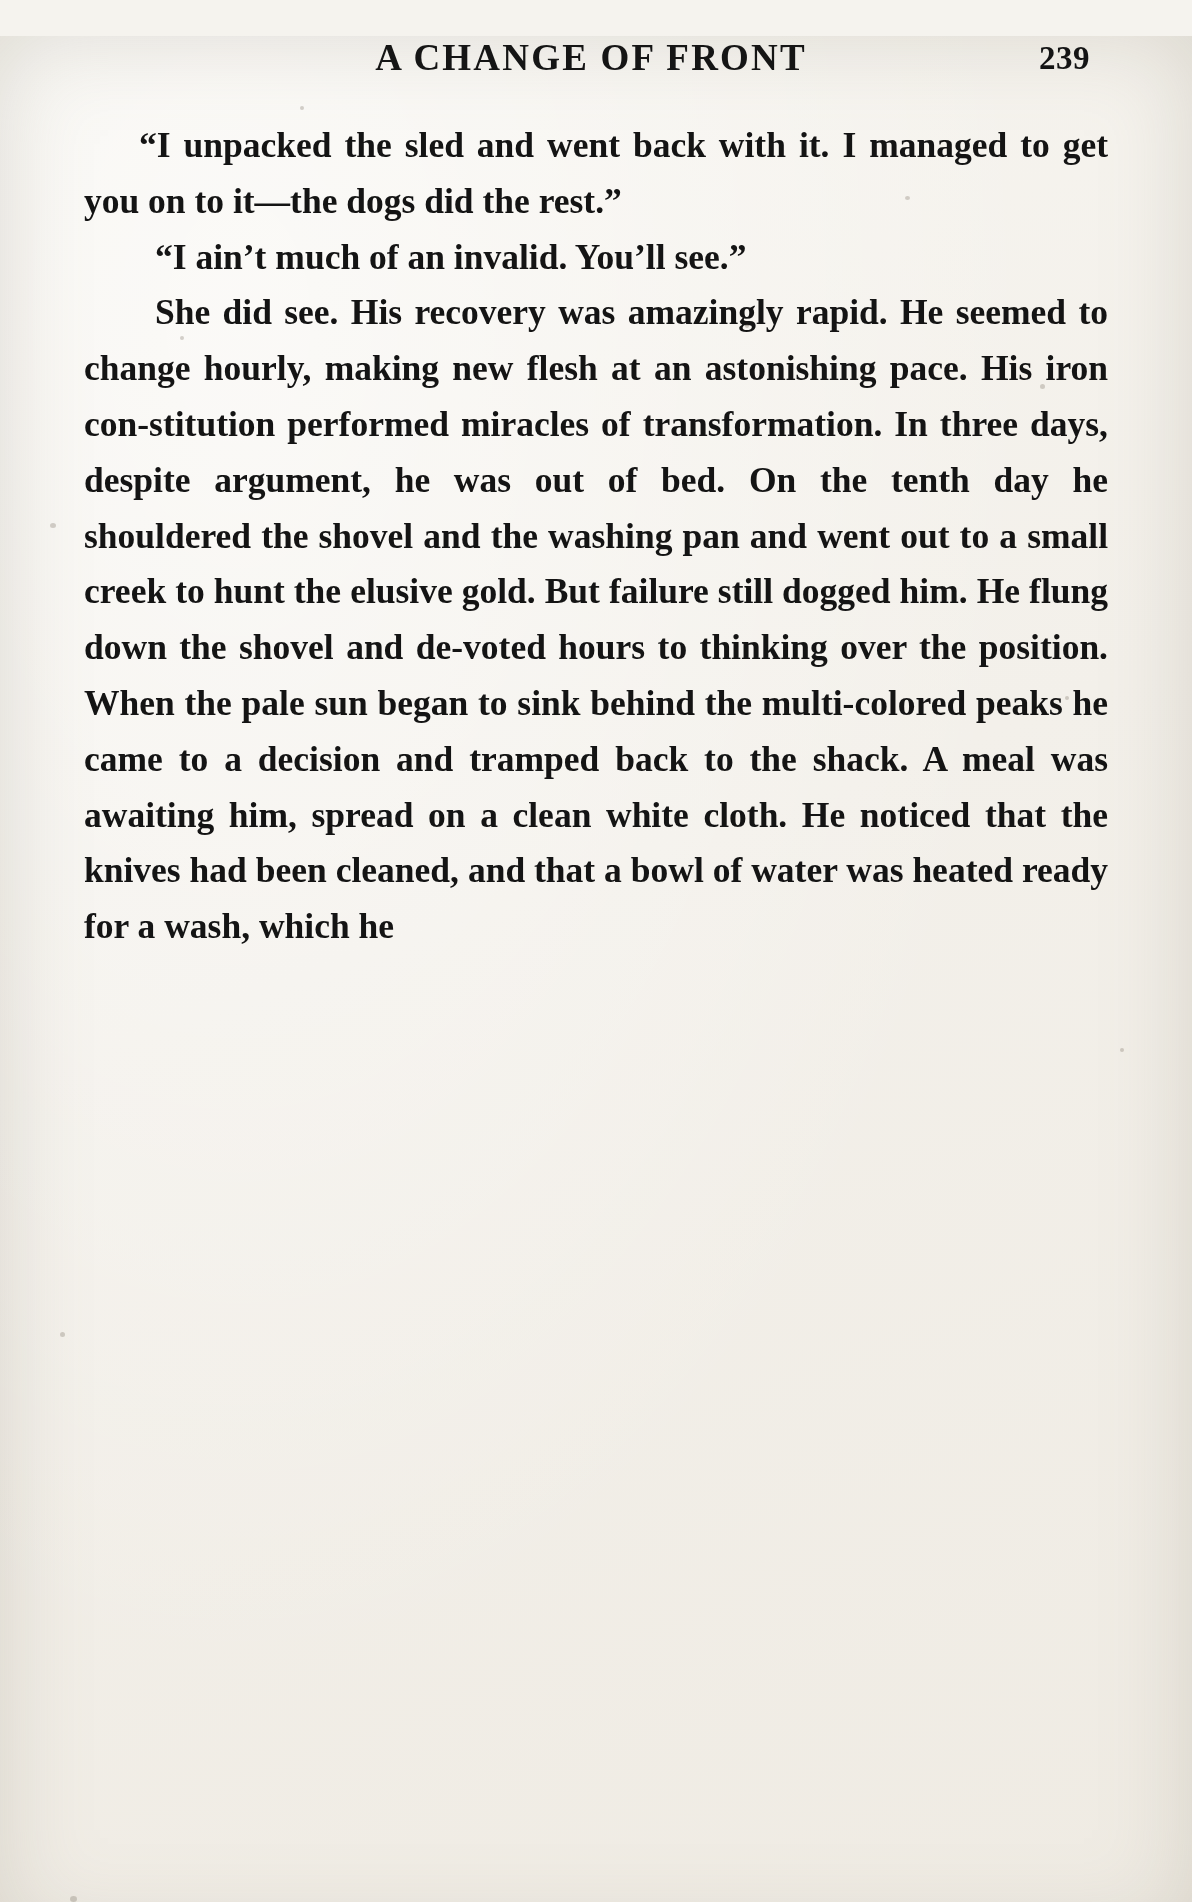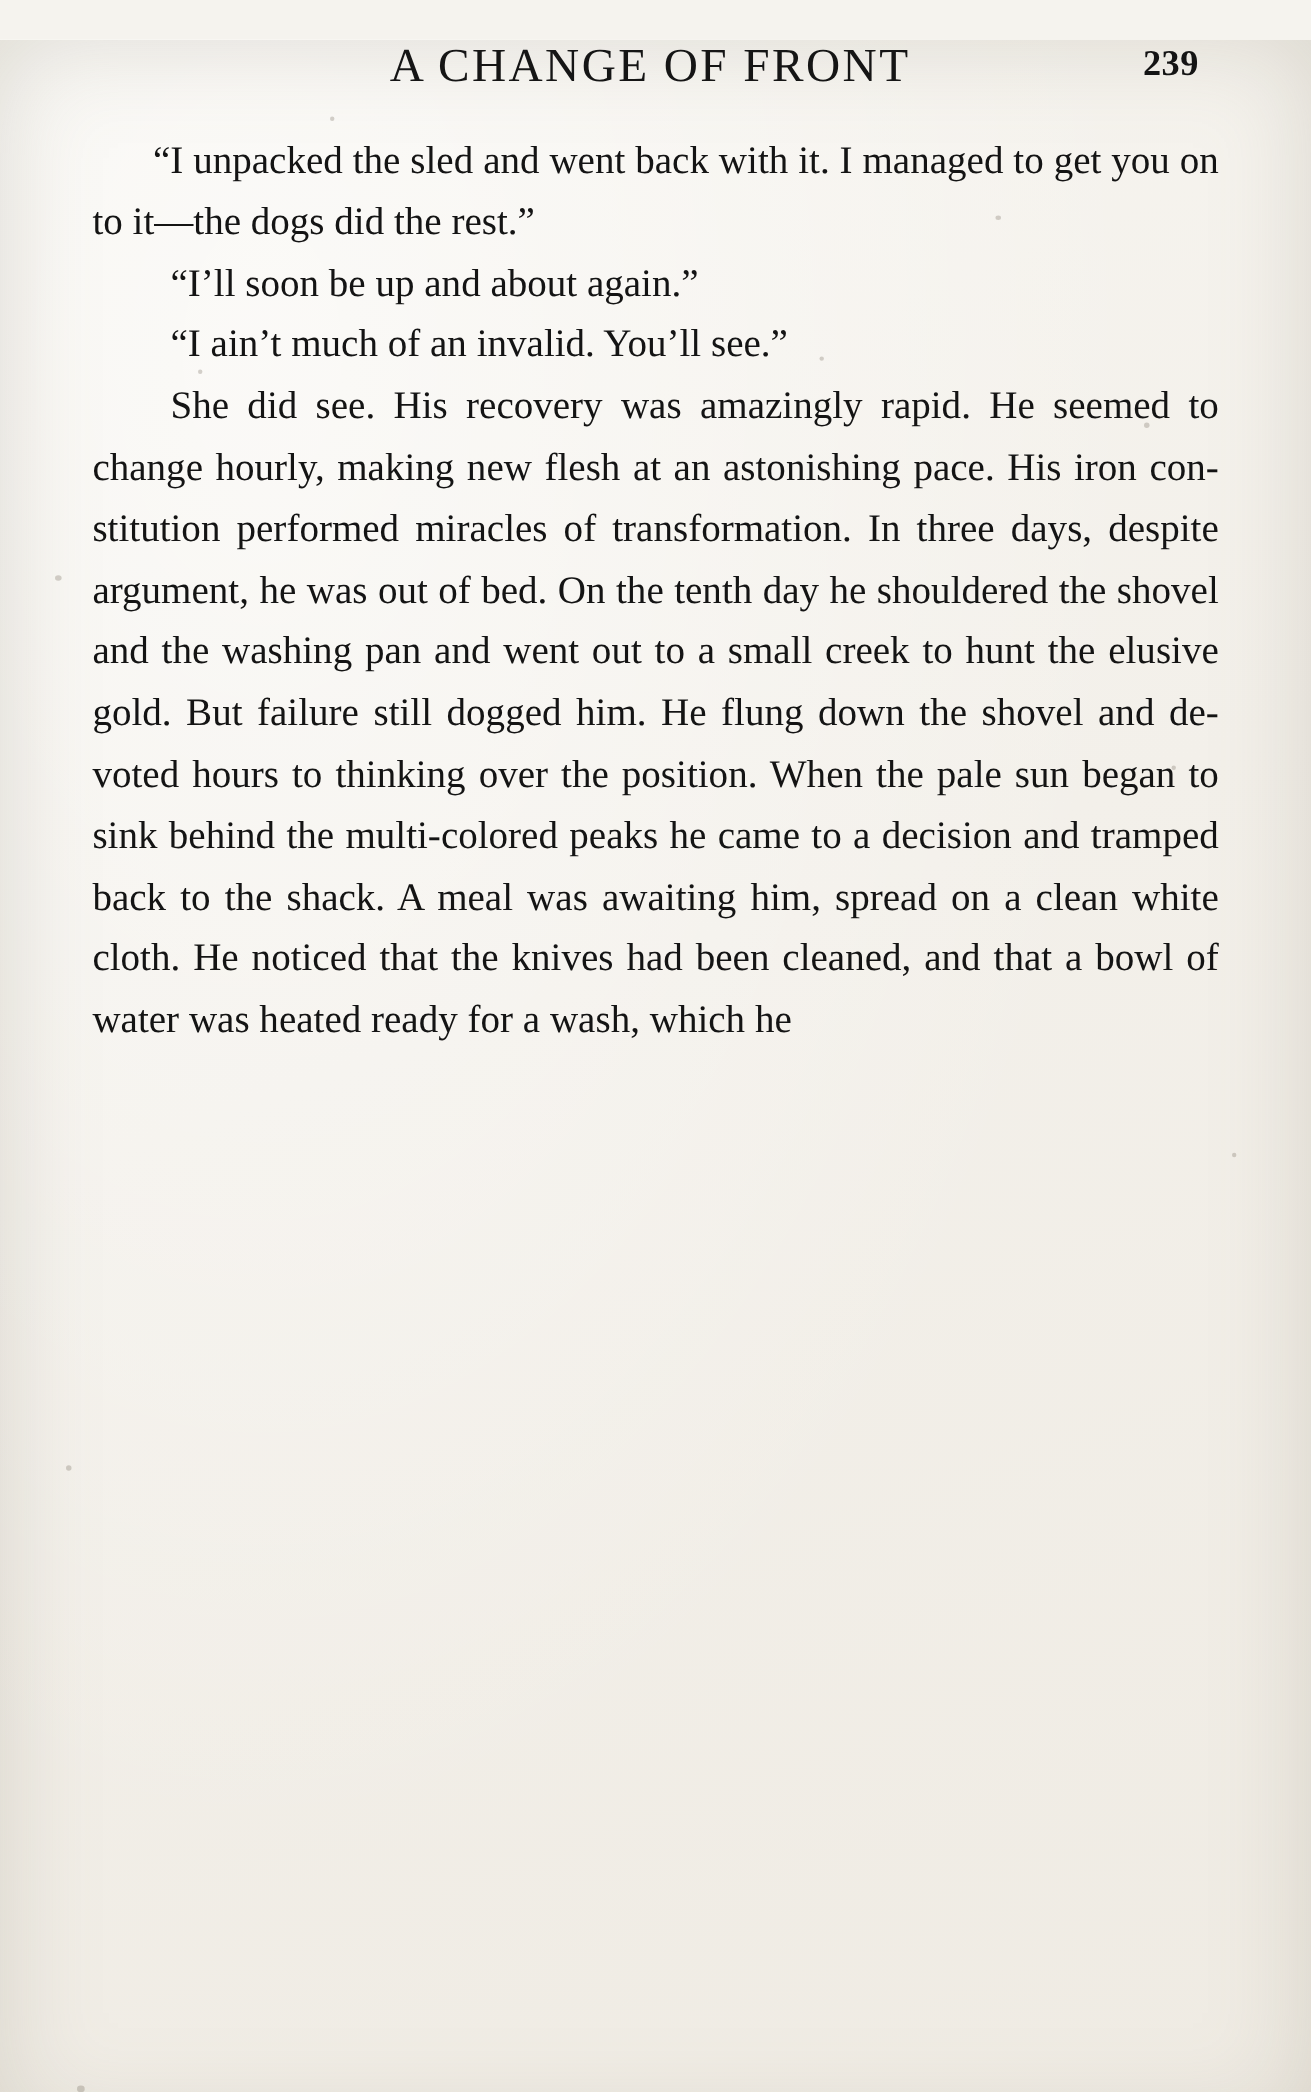--- a/index.html
+++ b/index.html
@@ -27,23 +27,23 @@
   .header {
     display: flex;
     align-items: baseline;
     justify-content: center;
     position: relative;
     margin: 36px 86px 0 86px;
     height: 56px;
   }
   .running-title {
     font-family: "Liberation Serif", serif;
-    font-size: 43px;
+    font-size: 37px;
     letter-spacing: 2.2px;
-    font-weight: 400;
+    font-weight: 700;
     text-transform: uppercase;
     color: #151515;
     white-space: nowrap;
     margin-left: -10px;
   }
   .folio {
     position: absolute;
     right: 16px;
     top: 4px;
     font-size: 33px;
@@ -56,20 +56,21 @@
     font-size: 35.5px;
     line-height: 55.8px;
     text-align: justify;
     text-justify: inter-word;
     color: #141414;
   }
   .body-text p {
     margin: 0;
     text-indent: 2.0em;
     hyphens: manual;
+    font-weight: bold;
   }
   .body-text p.indent-small {
     text-indent: 1.55em;
   }
   
   .speck {
     position: absolute;
     background: rgba(120,110,95,0.30);
     border-radius: 50%;
     pointer-events: none;
@@ -88,21 +89,20 @@
 
   <div class="edge-shadow"></div>
 
   <div class="header">
     <div class="running-title">A CHANGE OF FRONT</div>
     <div class="folio">239</div>
   </div>
 
   <div class="body-text">
     <p class="indent-small">“I unpacked the sled and went back with it. I managed to get you on to it—the dogs did the rest.”</p>
-    <p>“I’ll soon be up and about again.”</p>
     <p>“I ain’t much of an invalid.  You’ll see.”</p>
     <p>She did see.  His recovery was amazingly rapid.  He seemed to change hourly, making new flesh at an astonishing pace.  His iron con-stitution performed miracles of transformation. In three days, despite argument, he was out of bed.  On the tenth day he shouldered the shovel and the washing pan and went out to a small creek to hunt the elusive gold.  But failure still dogged him.  He flung down the shovel and de-voted hours to thinking over the position.  When the pale sun began to sink behind the multi-colored peaks he came to a decision and tramped back to the shack.  A meal was awaiting him, spread on a clean white cloth.  He noticed that the knives had been cleaned, and that a bowl of water was heated ready for a wash, which he</p>
   </div>
 
   <div class="speck" style="left:180px;  top:300px;  width:4px;  height:4px;"></div>
   <div class="speck" style="left:905px;  top:160px;  width:5px;  height:4px;"></div>
   <div class="speck" style="left:745px;  top:288px;  width:4px;  height:4px;"></div>
   <div class="speck" style="left:1040px; top:348px;  width:5px;  height:5px;"></div>
   <div class="speck" style="left:50px;   top:487px;  width:6px;  height:5px;"></div>
   <div class="speck" style="left:1065px; top:660px;  width:4px;  height:4px;"></div>

